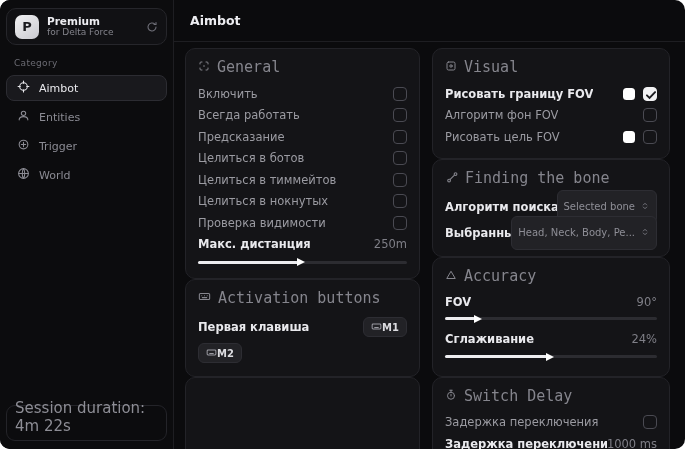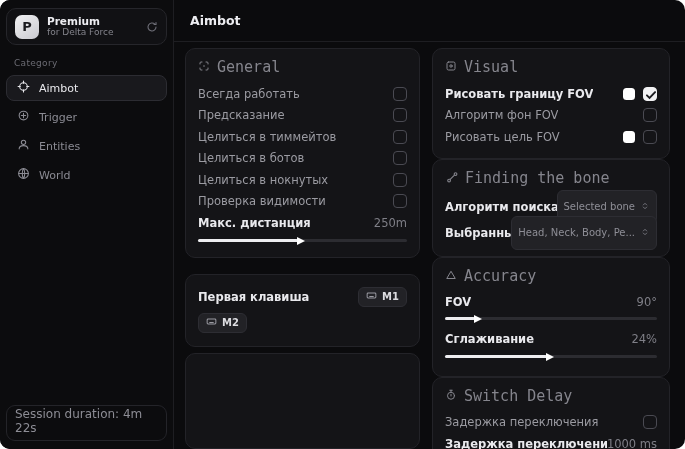--- a/index.html
+++ b/index.html
@@ -13,21 +13,21 @@
   .brand-card { border:1px solid #26262b; background:#111114; border-radius:10px; height:37px; display:flex; align-items:center; gap:8px; padding:0 8px; }
   .logo { width:24px; height:24px; border-radius:7px; background:linear-gradient(145deg,#f2f2f4,#c9c9cf); color:#1a1a1e; font-weight:bold; font-size:13px; display:flex; align-items:center; justify-content:center; }
   .brand-text { flex:1; line-height:1.15; }
   .brand-title { font-size:10.5px; font-weight:bold; color:#ededf1; }
   .brand-sub { font-size:9px; color:#84848c; }
   .icon-btn { color:#6e6e77; display:flex; }
   .category-label { font-size:9px; color:#6b6b73; margin:13px 8px 7px; letter-spacing:.3px; }
   .nav-item { height:26px; margin-bottom:3px; border-radius:8px; display:flex; align-items:center; gap:9px; padding:0 10px; color:#8b8b93; font-size:11px; cursor:default; border:1px solid transparent; }
   .nav-item.active { background:#19191d; border-color:#2c2c32; color:#e8e8ec; }
   .nav-item svg { flex:0 0 auto; }
-  .session-box { margin-top:auto; border:1px solid #242429; border-radius:9px; height:36px; display:flex; align-items:flex-end; padding:5px 8px; font-size:12px; color:#8d8d95; }
+  .session-box { margin-top:auto; border:1px solid #242429; border-radius:9px; height:36px; display:flex; align-items:flex-end; padding:5px 8px; font-size:15px; color:#8d8d95; }
   
   .main { flex:1; display:flex; flex-direction:column; overflow:hidden; }
   .main-header { height:42px; border-bottom:1px solid #1e1e22; display:flex; align-items:center; padding:0 16px; }
   .main-title { font-size:12.5px; font-weight:bold; color:#ededf1; }
   .content { flex:1; display:flex; gap:12px; padding:6px 14px 0 11px; overflow:hidden; }
   .col { display:flex; flex-direction:column; }
   .col-left { width:235px; min-width:235px; }
   .col-right { width:238px; min-width:238px; }
   .panel { background:#141417; border:1px solid #232328; border-radius:10px; padding:9px 12px 10px; }
   .panel-title { display:flex; align-items:center; gap:7px; font-family:"DejaVu Sans Mono","Liberation Mono",monospace; font-size:15px; color:#85858d; margin-bottom:7px; }
@@ -44,21 +44,21 @@
   .ctrl-group { display:flex; align-items:center; gap:8px; }
   
   .slider-wrap { height:12px; display:flex; align-items:center; margin-top:1px; }
   .slider { position:relative; width:100%; height:3px; border-radius:2px; background:#2c2c31; }
   .slider-fill { position:absolute; left:0; top:0; height:3px; border-radius:2px; background:#ededf0; }
   .slider-thumb { position:absolute; right:-7px; top:50%; transform:translateY(-50%); width:0; height:0; border-top:4.5px solid transparent; border-bottom:4.5px solid transparent; border-left:8px solid #ffffff; }
   
   .dropdown { height:20px; background:#222226; border:1px solid #2d2d33; border-radius:6px; display:flex; align-items:center; gap:5px; padding:16px 6px; color:#8e8e96; font-size:10px; white-space:nowrap; flex:0 0 auto; }
   .dropdown svg { color:#76767e; }
   
-  .keybtn { height:20px; background:#222226; border:1px solid #2d2d33; border-radius:6px; display:flex; align-items:center; gap:5px; padding:0 7px; color:#dcdce0; font-size:10px; font-weight:bold; }
+  .keybtn { height:20px; background:#222226; border:1px solid #2d2d33; border-radius:6px; display:flex; align-items:center; padding:0 7px; color:#dcdce0; font-size:10px; font-weight:bold; }
   .keybtn svg { color:#9a9aa1; }
   .spacer-16 { height:16px; } .spacer-6 { height:6px; } .spacer-10 { height:10px; } .spacer-17 { height:17px; }
   .empty-panel { flex:1; min-height:84px; }
   .slider-group { margin-bottom:3px; }
 </style>
 </head>
 <body>
 
 <div class="app">
 
@@ -81,31 +81,31 @@
 
     <div class="nav-item active">
       <span><svg width="13" height="13" viewBox="0 0 24 24" fill="none" stroke="currentColor" stroke-width="2" stroke-linecap="round">
             <circle cx="12" cy="12" r="7"></circle>
             <path d="M12 2v4M12 18v4M2 12h4M18 12h4"></path>
           </svg></span>
       <span>Aimbot</span>
     </div>
     <div class="nav-item">
       <span><svg width="13" height="13" viewBox="0 0 24 24" fill="none" stroke="currentColor" stroke-width="2" stroke-linecap="round">
+            <circle cx="12" cy="8" r="4"></circle>
+            <path d="M4 20c0-4 4-6 8-6s8 2 8 6"></path>
+          </svg></span>
+      <span>Entities</span>
+    </div>
+    <div class="nav-item">
+      <span><svg width="13" height="13" viewBox="0 0 24 24" fill="none" stroke="currentColor" stroke-width="2" stroke-linecap="round">
             <circle cx="12" cy="12" r="8"></circle>
             <path d="M12 8v8M8 12h8"></path>
           </svg></span>
       <span>Trigger</span>
-    </div>
-    <div class="nav-item">
-      <span><svg width="13" height="13" viewBox="0 0 24 24" fill="none" stroke="currentColor" stroke-width="2" stroke-linecap="round">
-            <circle cx="12" cy="8" r="4"></circle>
-            <path d="M4 20c0-4 4-6 8-6s8 2 8 6"></path>
-          </svg></span>
-      <span>Entities</span>
     </div>
     <div class="nav-item">
       <span><svg width="13" height="13" viewBox="0 0 24 24" fill="none" stroke="currentColor" stroke-width="2" stroke-linecap="round">
             <circle cx="12" cy="12" r="9"></circle>
             <path d="M3 12h18M12 3c3 3.2 3 14.8 0 18M12 3c-3 3.2-3 14.8 0 18"></path>
           </svg></span>
       <span>World</span>
     </div>
 
     <div class="session-box">
@@ -124,33 +124,37 @@
 
         <section class="panel">
           <div class="panel-title">
             <span><svg width="12" height="12" viewBox="0 0 24 24" fill="none" stroke="currentColor" stroke-width="2" stroke-linecap="round">
                   <path d="M4 8V6a2 2 0 0 1 2-2h2M16 4h2a2 2 0 0 1 2 2v2M20 16v2a2 2 0 0 1-2 2h-2M8 20H6a2 2 0 0 1-2-2v-2"></path>
                   <circle cx="12" cy="12" r="1.6" fill="currentColor" stroke="none"></circle>
                 </svg></span>
             <span>General</span>
           </div>
           <div class="row">
+            <span class="row-label">Включить</span>
+            <span class="checkbox"></span>
+          </div>
+          <div class="row">
             <span class="row-label">Всегда работать</span>
             <span class="checkbox"></span>
           </div>
           <div class="row">
             <span class="row-label">Предсказание</span>
             <span class="checkbox"></span>
           </div>
           <div class="row">
+            <span class="row-label">Целиться в ботов</span>
+            <span class="checkbox"></span>
+          </div>
+          <div class="row">
             <span class="row-label">Целиться в тиммейтов</span>
-            <span class="checkbox"></span>
-          </div>
-          <div class="row">
-            <span class="row-label">Целиться в ботов</span>
             <span class="checkbox"></span>
           </div>
           <div class="row">
             <span class="row-label">Целиться в нокнутых</span>
             <span class="checkbox"></span>
           </div>
           <div class="row">
             <span class="row-label">Проверка видимости</span>
             <span class="checkbox"></span>
           </div>
@@ -163,20 +167,27 @@
                 <div class="slider-fill" style="width: 48%;">
                   <div class="slider-thumb"></div>
                 </div>
               </div>
           </div>
         </section>
 
         <div class="spacer-16"></div>
 
         <section class="panel">
+          <div class="panel-title">
+            <span><svg width="13" height="13" viewBox="0 0 24 24" fill="none" stroke="currentColor" stroke-width="2" stroke-linecap="round">
+                  <rect x="2.5" y="6.5" width="19" height="11" rx="2"></rect>
+                  <path d="M7 10.5h.01M12 10.5h.01M17 10.5h.01M8 14h8"></path>
+                </svg></span>
+            <span>Activation buttons</span>
+          </div>
           <div class="row" style="height:26px">
             <span class="row-label bright">Первая клавиша</span>
             <span class="keybtn">
               <span><svg width="11" height="11" viewBox="0 0 24 24" fill="none" stroke="currentColor" stroke-width="2.2" stroke-linecap="round">
                     <rect x="2.5" y="6.5" width="19" height="11" rx="2"></rect>
                     <path d="M8 14h8"></path>
                   </svg></span>
               <span>M1</span>
             </span>
           </div>

